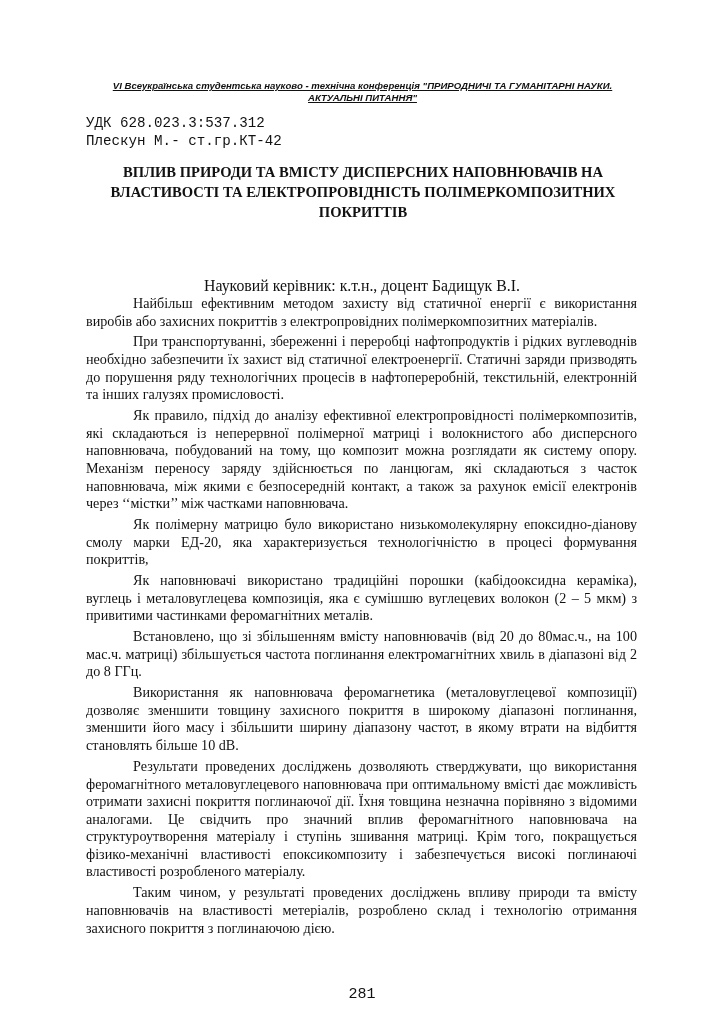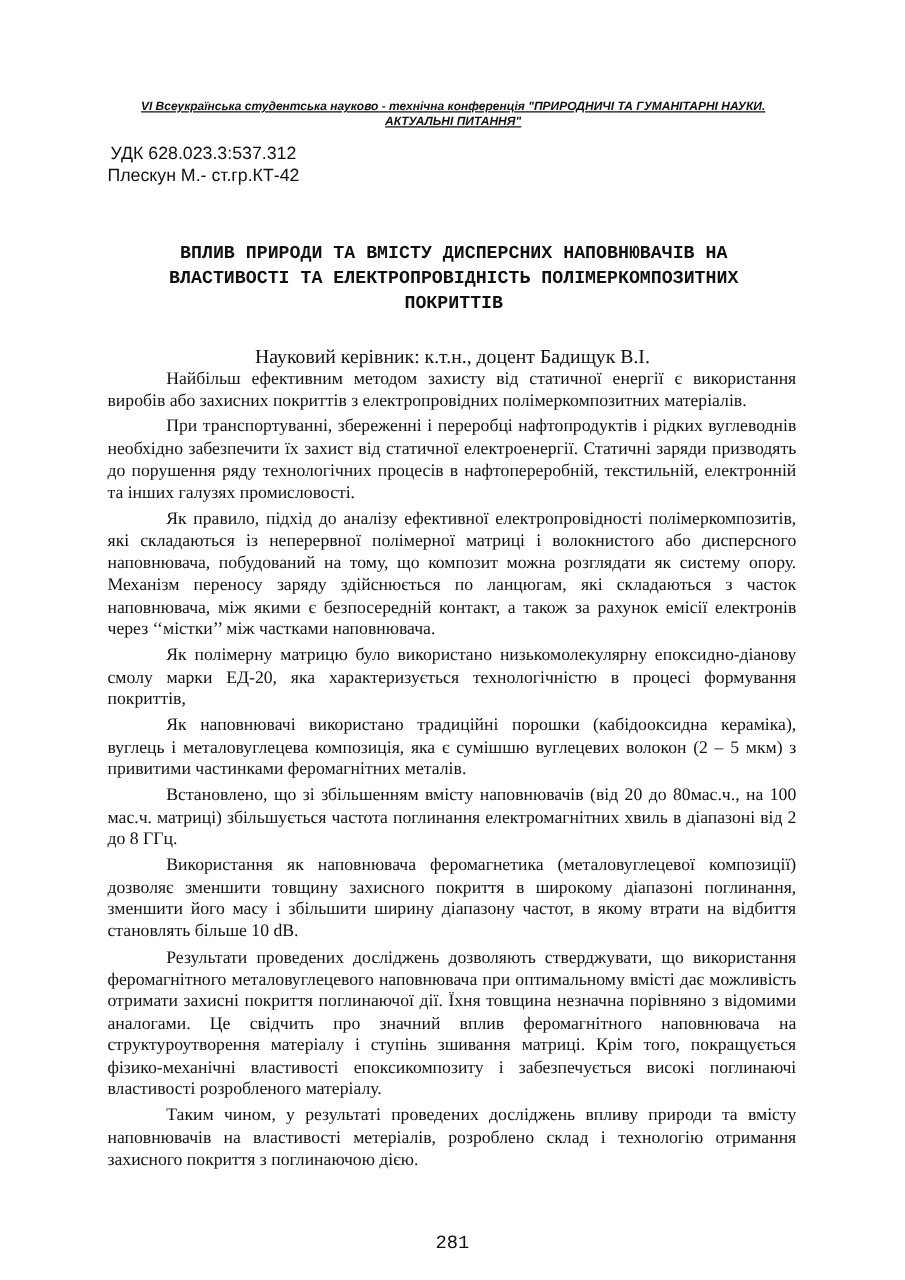--- a/index.html
+++ b/index.html
@@ -3,25 +3,25 @@
 <meta charset="utf-8">
 <style>
   html, body { margin: 0; padding: 0; background: #ffffff; }
   body { width: 724px; height: 1024px; position: relative; overflow: hidden; color: #111; }
   .page { position: absolute; left: 0; top: 0; width: 724px; height: 892px; margin-top: 28px; }
   .conf-header {
     position: absolute; left: 90px; top: 52px; width: 545px;
     font-family: "Liberation Sans", sans-serif; font-size: 9.6px; font-weight: bold; font-style: italic;
     text-decoration: underline; text-align: center; line-height: 12px; color: #111;
   }
-  .meta { position: absolute; left: 86px; top: 86px; font-family: Liberation Sans, sans-serif; font-size: 14.2px; line-height: 18px; text-align: center; }
+  .meta { position: absolute; left: 86px; top: 86px; font-family: Liberation Mono, monospace; font-size: 14.2px; line-height: 18px; }
   .meta .italic { font-style: italic; }
   .title {
-    position: absolute; left: 104px; top: 165px; width: 518px;
-    font-family: Liberation Mono, monospace; font-weight: bold; font-size: 14.6px; line-height: 20px; text-align: center;
+    position: absolute; left: 104px; top: 134px; width: 518px;
+    font-family: Liberation Serif, serif; font-weight: bold; font-size: 14.6px; line-height: 20px; text-align: center;
   }
   .supervisor {
     position: absolute; left: 86px; top: 248px; width: 552px; text-align: center;
     font-family: "Liberation Serif", serif; font-size: 15.8px; line-height: 20px;
   }
   .body {
     position: absolute; left: 86px; top: 267px; width: 551px;
     font-family: "Liberation Serif", serif; font-size: 14.15px; line-height: 17.6px; text-align: justify;
   }
   .body p { margin: 0 0 3.3px 0; text-indent: 47px; }

